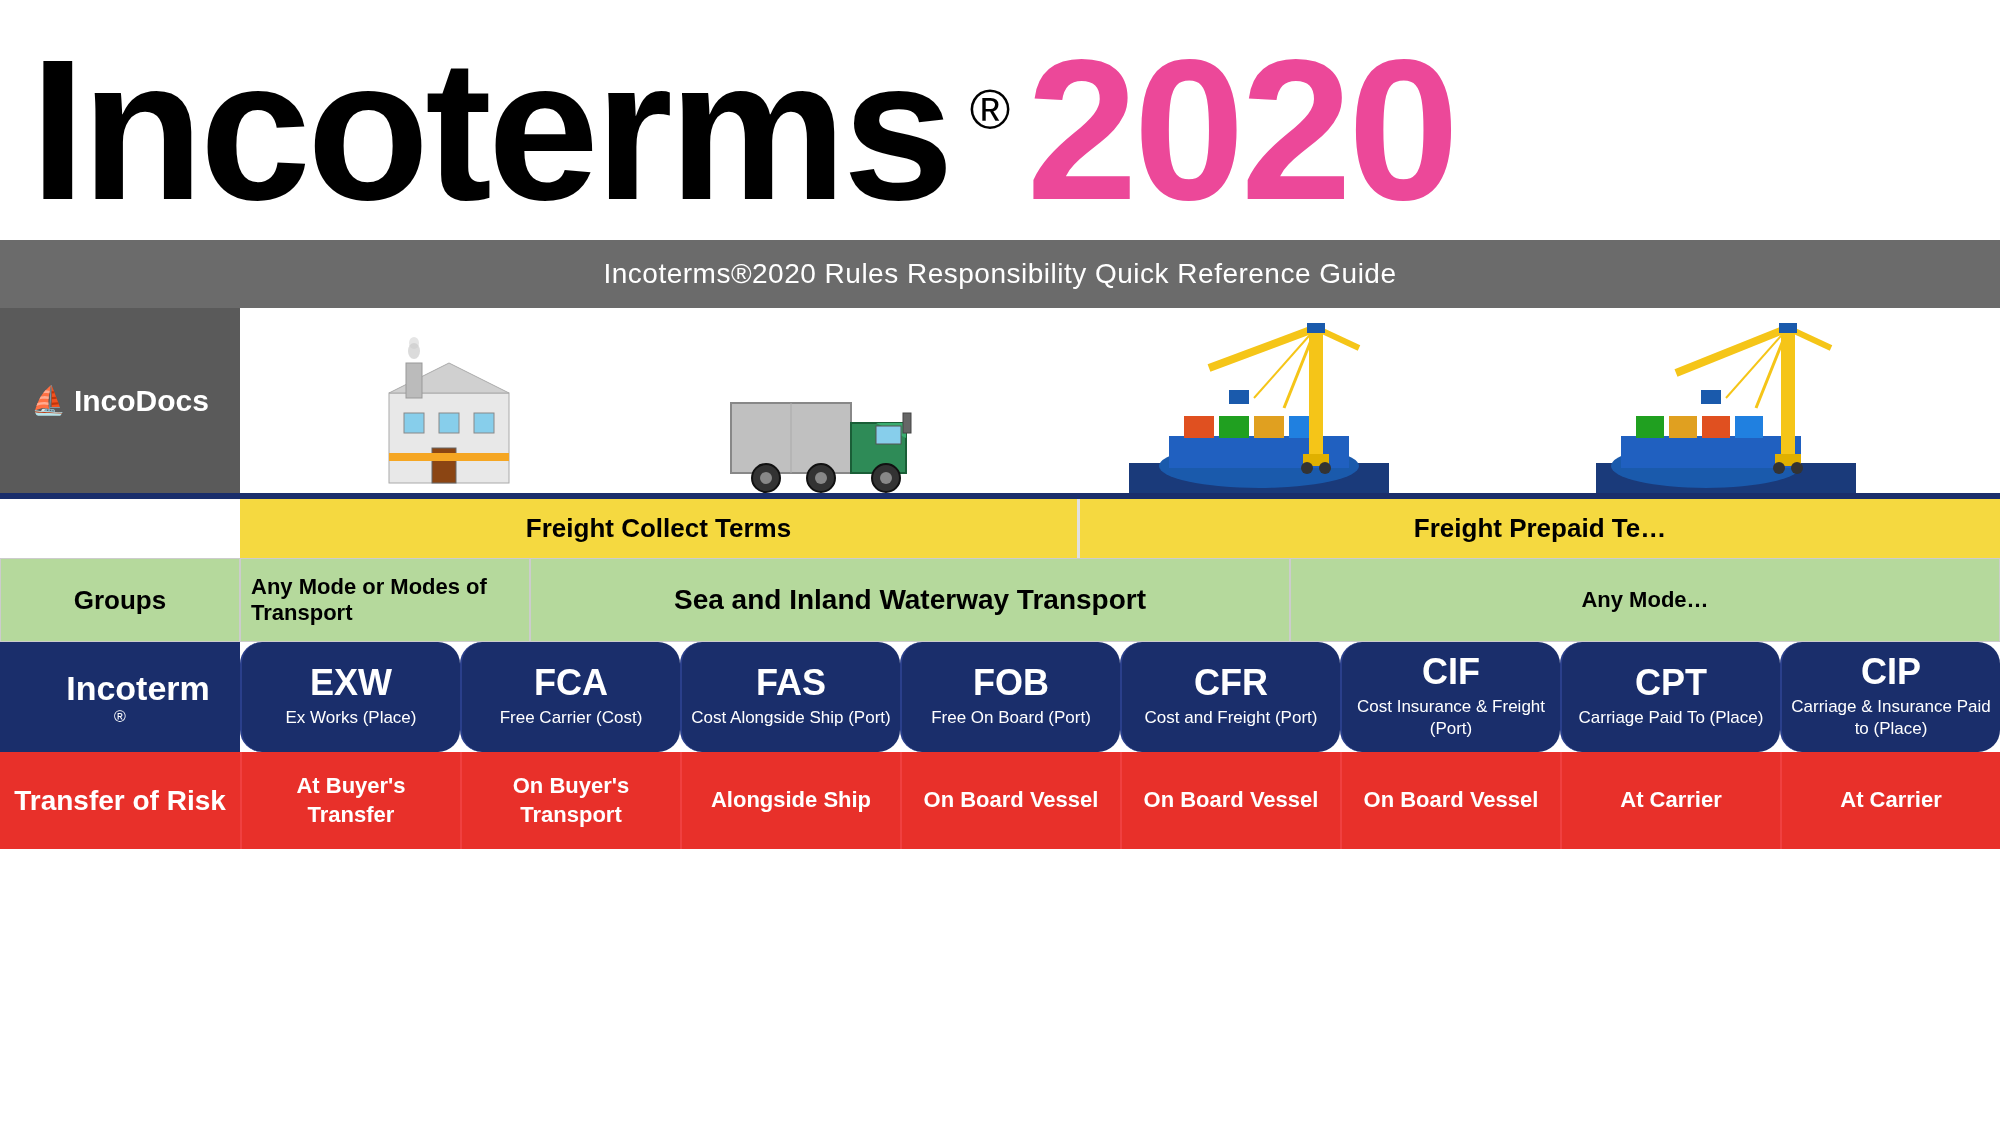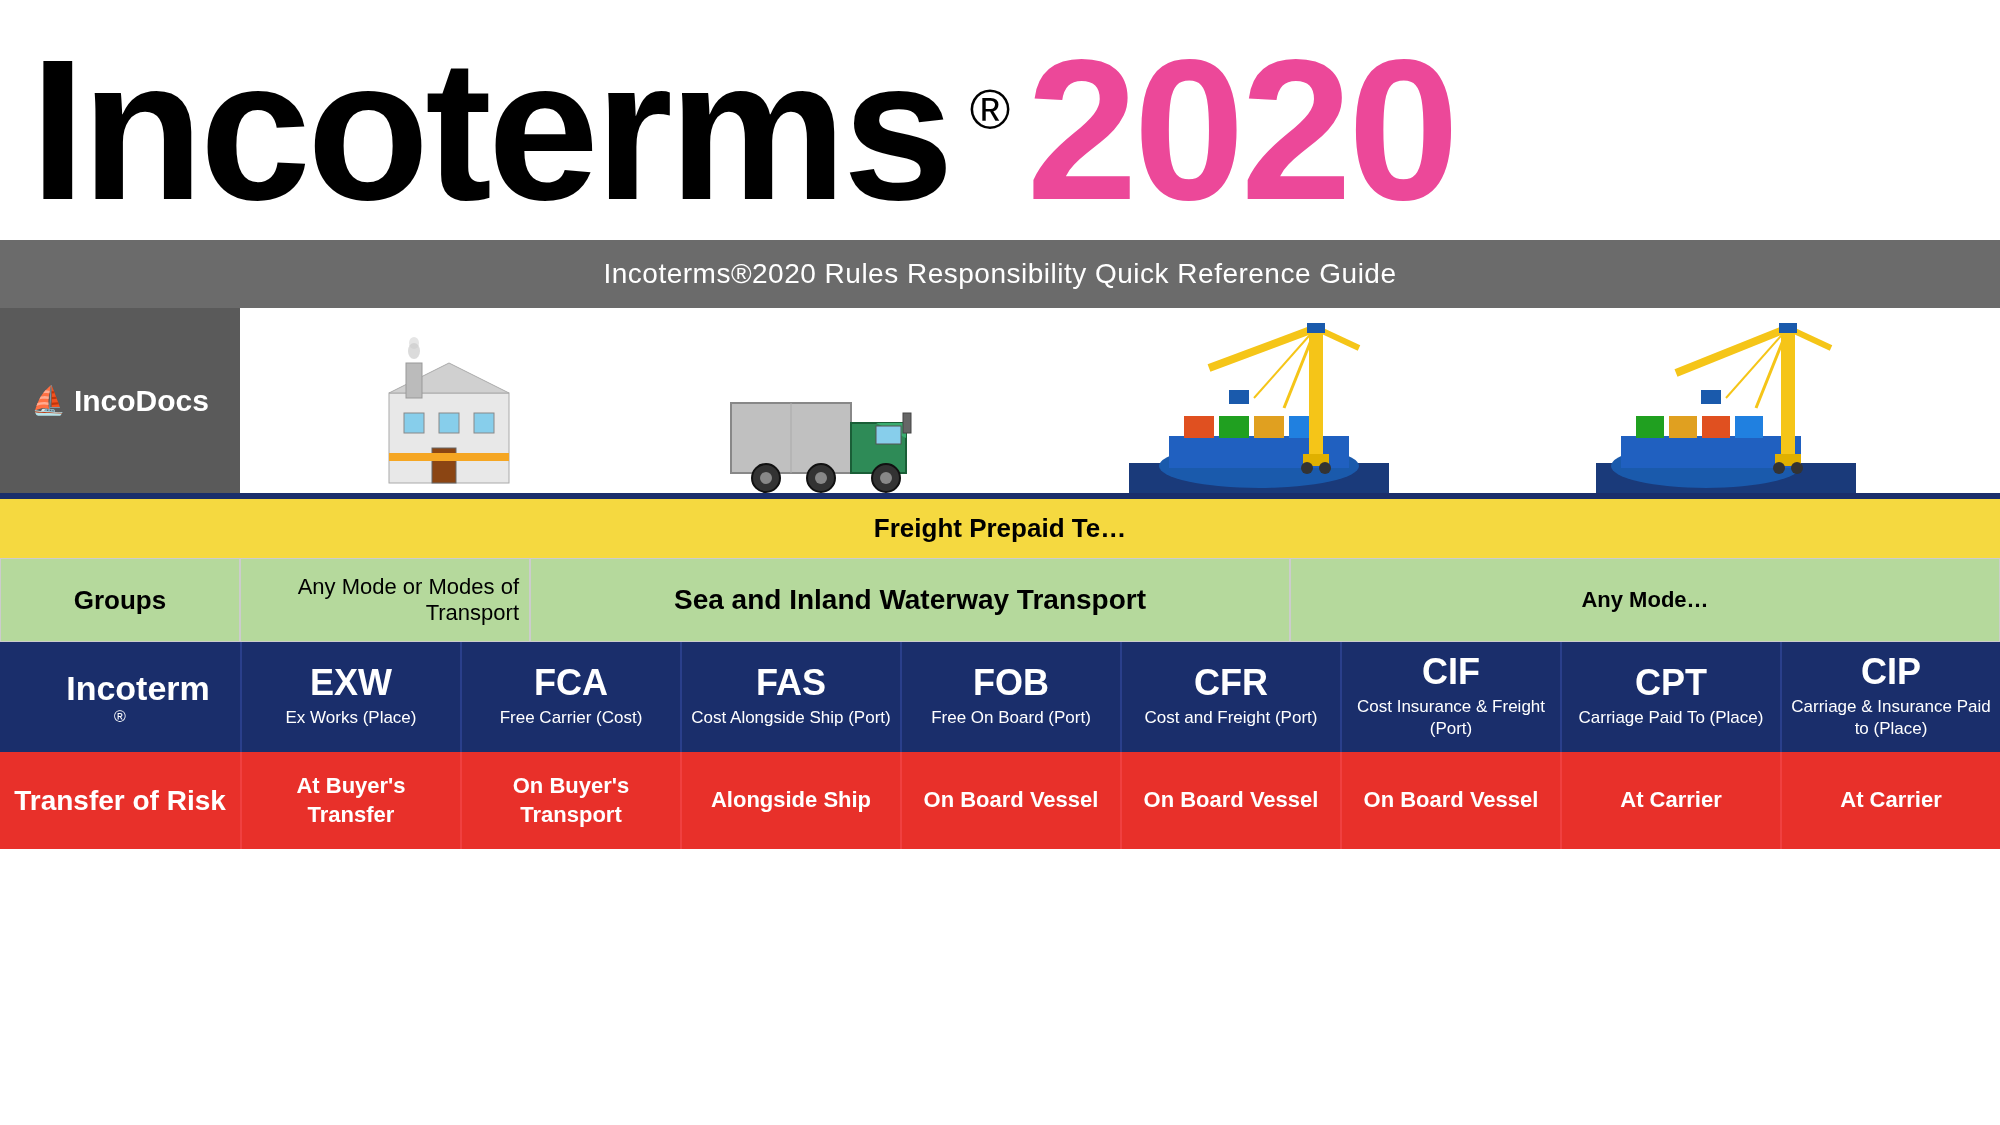--- a/index.html
+++ b/index.html
@@ -155,23 +155,23 @@
       text-align: center;
       padding: 15px 10px;
       border: 1px solid #ccc;
     }
     .groups-any-mode {
       background: #b5d99c;
       flex: 0 0 290px;
       display: flex;
       align-items: center;
       justify-content: center;
-      text-align: right;
+      text-align: left;
       font-size: 22px;
-      font-weight: 400;
+      font-weight: 700;
       padding: 15px 10px;
       border: 1px solid #ccc;
     }
     .groups-sea {
       background: #b5d99c;
       flex: 0 0 760px;
       display: flex;
       align-items: center;
       justify-content: center;
       text-align: center;
@@ -223,20 +223,21 @@
       flex: 1;
       background: #1a2e6b;
       color: #ffffff;
       display: flex;
       flex-direction: column;
       align-items: center;
       justify-content: center;
       text-align: center;
       padding: 12px 8px;
       border-left: 2px solid #2a3f8b;
+      border-radius: 22px;
     }
     .incoterm-abbr {
       font-size: 36px;
       font-weight: 900;
       line-height: 1;
     }
     .incoterm-desc {
       font-size: 17px;
       font-weight: 400;
       margin-top: 6px;
@@ -408,20 +409,23 @@
         <circle cx="183" cy="150" r="6" fill="#333"></circle>
         <circle cx="201" cy="150" r="6" fill="#333"></circle>
 
         <rect x="183" y="5" width="18" height="10" fill="#1a5aac"></rect>
       </svg>
     </div>
   </div>
 </div>
 
 <div class="freight-terms-row">
+  <div class="freight-collect-box">
+    <span>Freight Collect Terms</span>
+  </div>
   <div class="freight-prepaid-box">
     <span>Freight Prepaid Te…</span>
   </div>
 </div>
 
 <div class="groups-row">
   <div class="groups-label">
     <span>Groups</span>
   </div>
   <div class="groups-any-mode">

